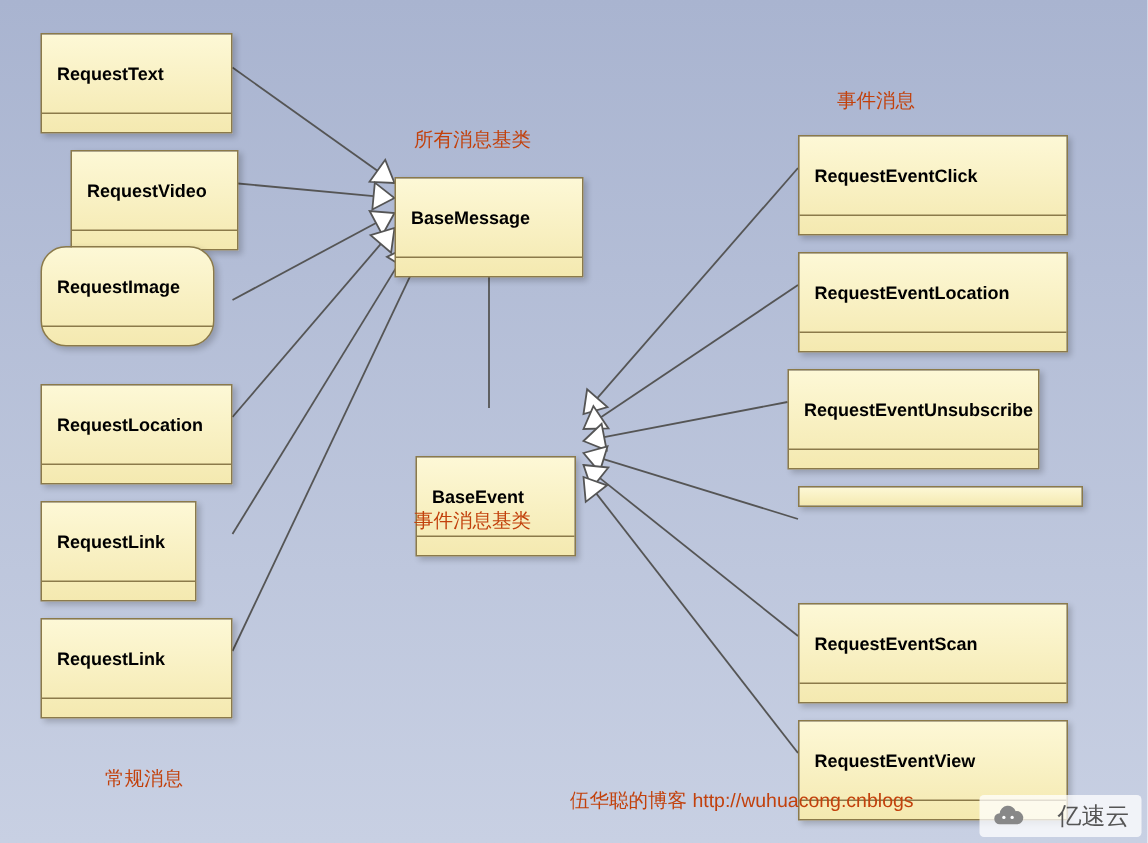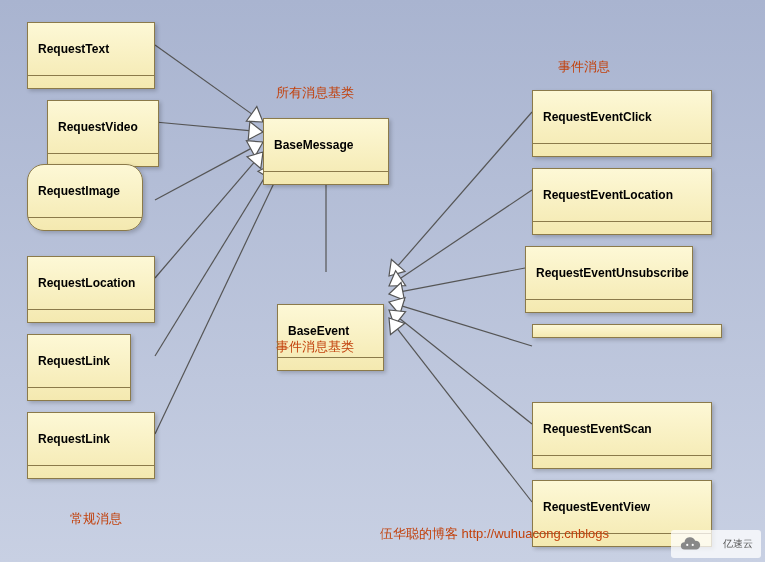--- a/index.html
+++ b/index.html
@@ -23,21 +23,21 @@
     }
     .uml-class .body { min-height: 12px; }
     .annotation {
       position: absolute; font-size: 13px; color: #c2410c;
       font-family: "Microsoft YaHei", sans-serif; white-space: nowrap;
     }
     .watermark {
       position: absolute; right: 4px; bottom: 4px;
       display: flex; align-items: center; gap: 22px;
       background: rgba(255,255,255,.75); padding: 3px 8px;
-      border-radius: 3px; font-size: 10px; color: #555; margin-top: 48px;
+      border-radius: 3px; font-size: 16px; color: #555; margin-top: 48px;
     }
     .watermark svg { width: 22px; height: 22px; }
     svg.connectors { position: absolute; inset: 0; pointer-events: none; }
     svg.connectors line { stroke: #555; stroke-width: 1.2; }
     .arrowhead { fill: #fff; stroke: #555; stroke-width: 1.2; }
   </style>
 </head>
 <body>
 
 <div class="canvas">

